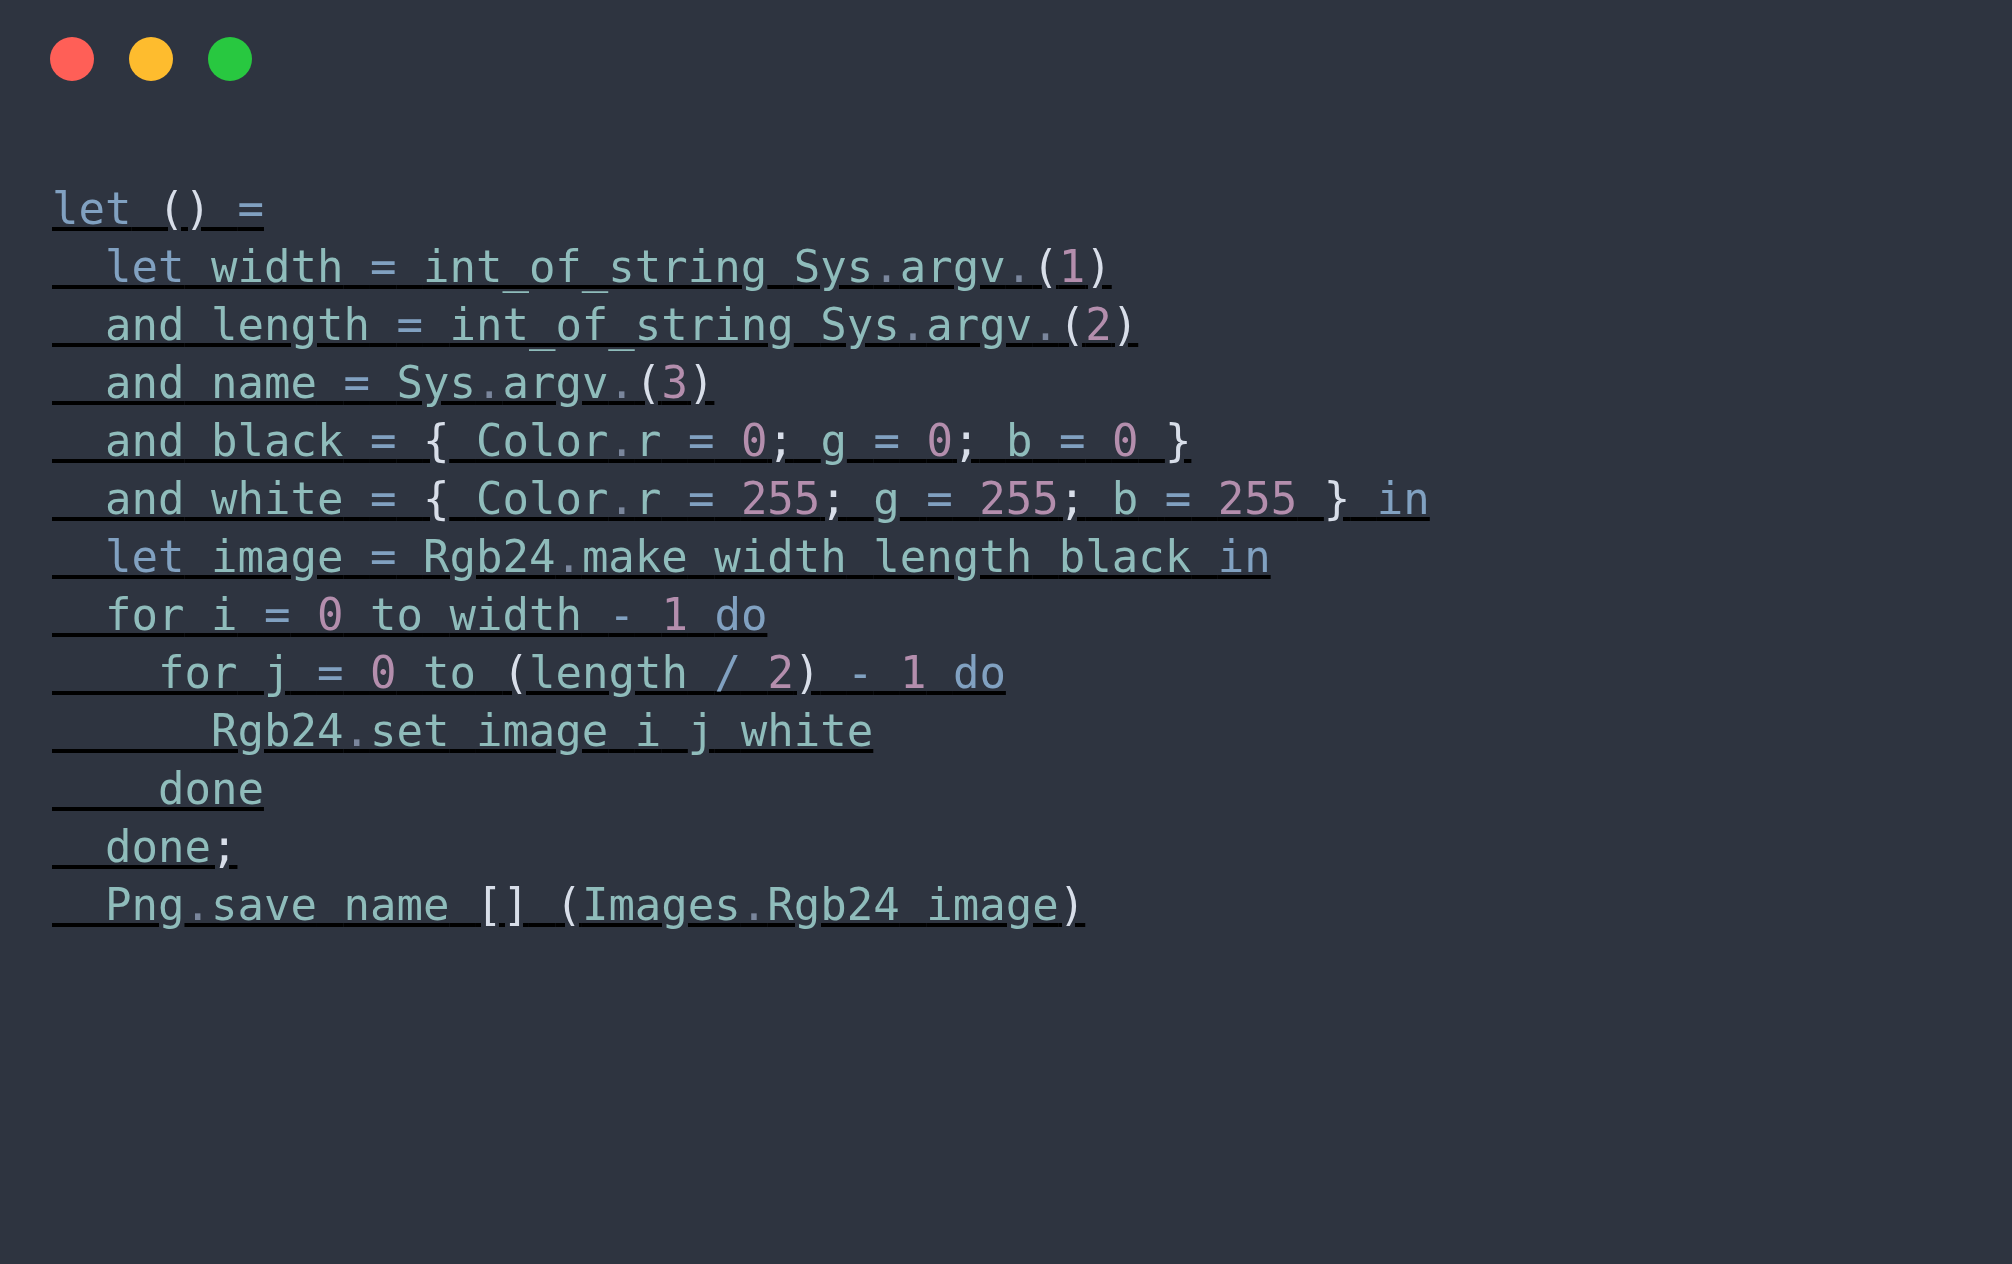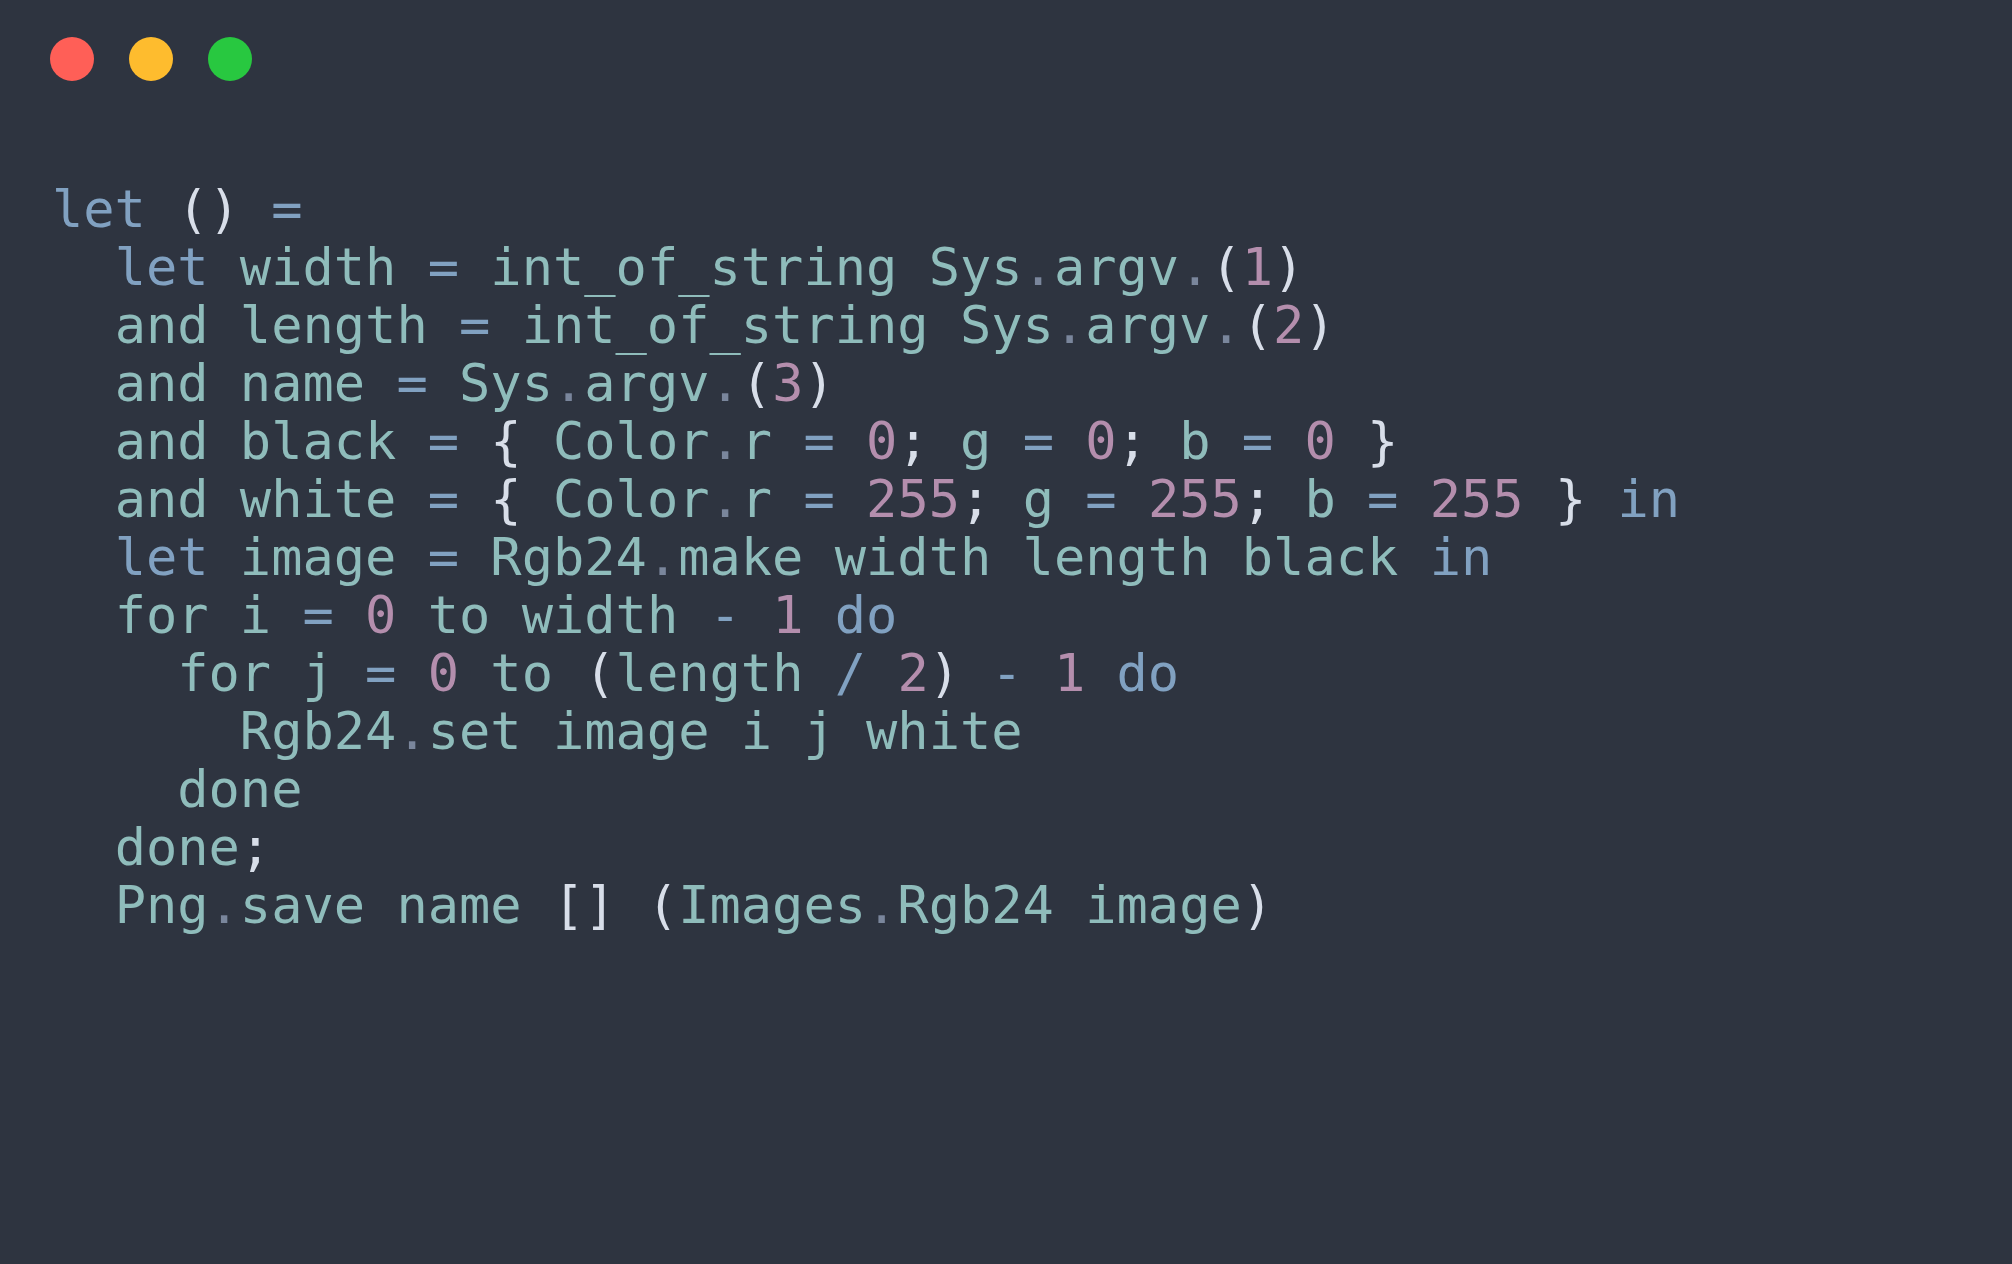--- a/index.html
+++ b/index.html
@@ -42,25 +42,26 @@
   }
   #dot-close  { background: #ff5f57; }
   #dot-min    { background: #febc2e; }
   #dot-max    { background: #28c840; }
 
   #code {
     position: absolute;
     top: 180px;
     left: 52px;
     right: 4px;
-    font-size: 52px;
+    font-size: 44px;
     line-height: 58px;
     letter-spacing: 0px;
     white-space: pre;
     font-family: "DejaVu Sans Mono", "Liberation Mono", monospace;
+    text-decoration: underline;
     -webkit-font-smoothing: antialiased;
   }
   .line {
     white-space: pre;
     height: 58px;
   }
   
   .tok-kw    { color: #81a1c1; }
   .tok-id    { color: #8fbcbb; }
   .tok-num   { color: #b48ead; }

